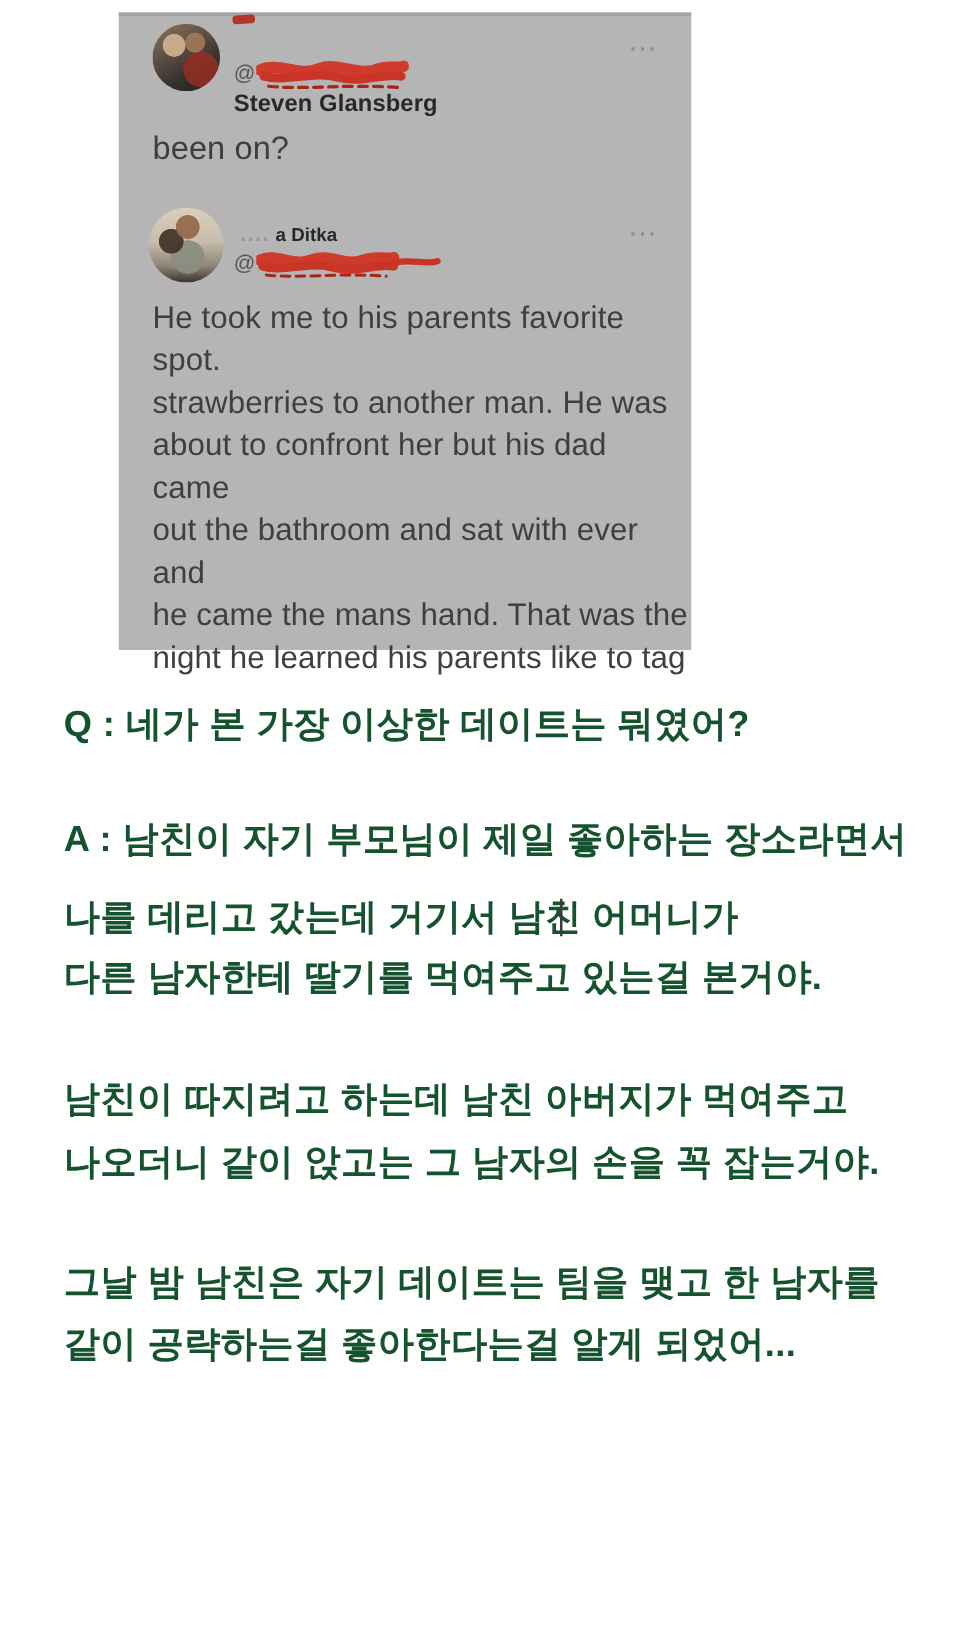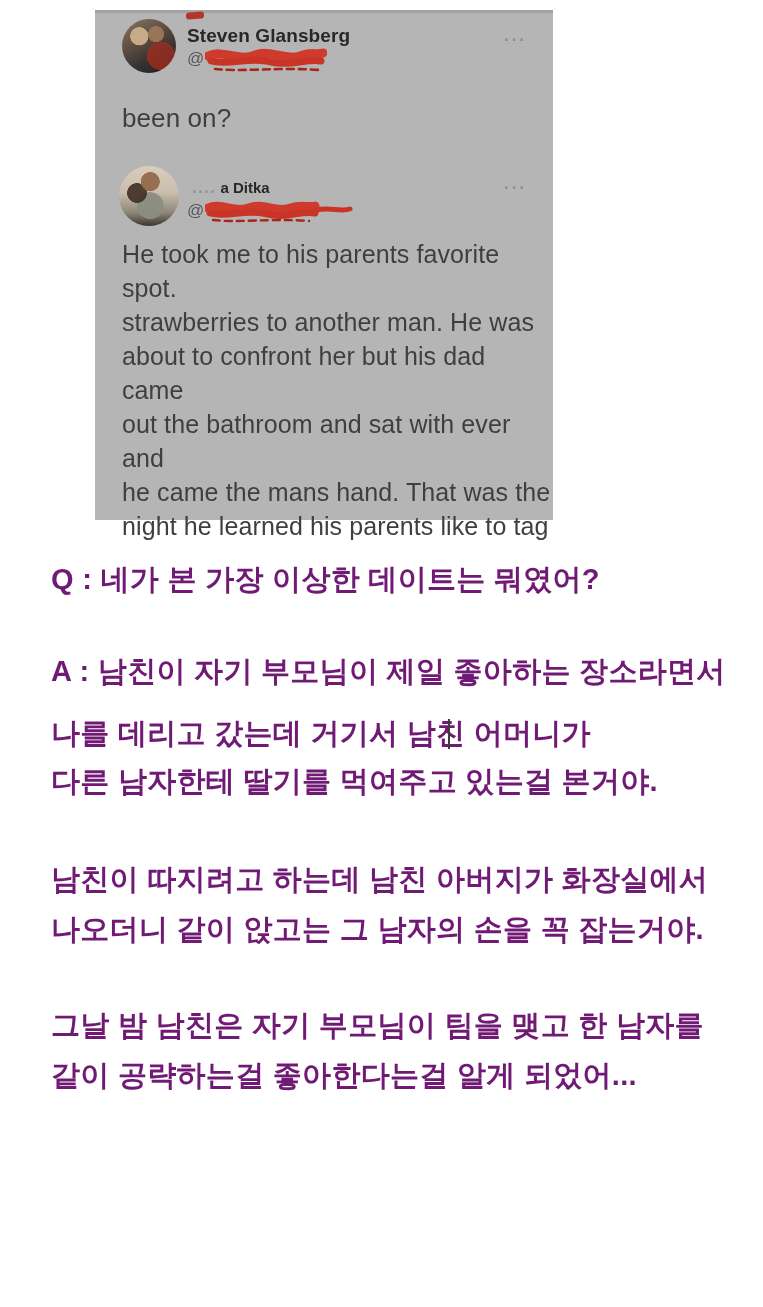--- a/index.html
+++ b/index.html
@@ -40,20 +40,21 @@
       radial-gradient(circle at 30% 45%, rgba(64,46,34,.9) 0 18%, rgba(64,46,34,0) 19%),
       radial-gradient(circle at 52% 66%, rgba(138,142,128,.95) 0 26%, rgba(138,142,128,0) 27%),
       linear-gradient(180deg, #d9cebd 0%, #c9bdab 45%, #8d8678 78%, #3a342e 100%);
   }
 
   .author {
     position:absolute;
     font-size:19px; font-weight:bold; color:#28282b;
     letter-spacing:.1px;
     white-space:nowrap;
+    margin-top:48px;
   }
   .author-1 { left:92px; top:12px; }
   .author-row-2 { position:absolute; left:97px; top:164px; white-space:nowrap; }
   .faded-prefix { font-size:18px; color:#96969a; font-weight:bold; letter-spacing:1px; }
   .author-2-name { font-size:15px; font-weight:bold; color:#28282b; }
 
   .handle-row { position:absolute; display:flex; align-items:center; }
   .handle-row-1 { left:92px; top:33px; }
   .handle-row-2 { left:92px; top:186px; }
   .at { font-size:17px; color:#57575a; margin-right:1px; }
@@ -75,21 +76,21 @@
   .red-topmark {
     position:absolute; left:91px; top:-1px;
     width:18px; height:7px;
     background:#b3362a; border-radius:3px;
     transform:rotate(-4deg);
   }
 
   
   .kline {
     position:absolute; left:51px;
-    font-size:29px; font-weight:bold; color:#701a75;
+    font-size:29px; font-weight:bold; color:#14532d;
     letter-spacing:.3px; white-space:nowrap;
   }
   .k-q  { top:560px; }
   .k-a0 { top:652px; }
   .k-a1 { top:714px; }
   .k-a2 { top:762px; }
   .k-b0 { top:860px; }
   .k-b1 { top:910px; }
   .k-c0 { top:1006px; }
   .k-c1 { top:1056px;text-align:right; }
@@ -158,20 +159,20 @@
         <div>night he learned his parents like to tag</div>
       </div>
     </div>
   </div>
 
   <div>
     <div class="kline k-q">Q : 네가 본 가장 이상한 데이트는 뭐였어?</div>
     <div class="kline k-a0">A : 남친이 자기 부모님이 제일 좋아하는 장소라면서</div>
     <div class="kline k-a1">나를 데리고 갔는데 거기서 남친 어머니가</div>
     <div class="kline k-a2">다른 남자한테 딸기를 먹여주고 있는걸 본거야.</div>
-    <div class="kline k-b0">남친이 따지려고 하는데 남친 아버지가 화장실에서</div>
+    <div class="kline k-b0">남친이 따지려고 하는데 남친 아버지가 먹여주고</div>
     <div class="kline k-b1">나오더니 같이 앉고는 그 남자의 손을 꼭 잡는거야.</div>
-    <div class="kline k-c0">그날 밤 남친은 자기 부모님이 팀을 맺고 한 남자를</div>
+    <div class="kline k-c0">그날 밤 남친은 자기 데이트는 팀을 맺고 한 남자를</div>
     <div class="kline k-c1">같이 공략하는걸 좋아한다는걸 알게 되었어...</div>
     <div class="artifact-mark"></div>
   </div>
 
 </div>
 
 </body></html>

